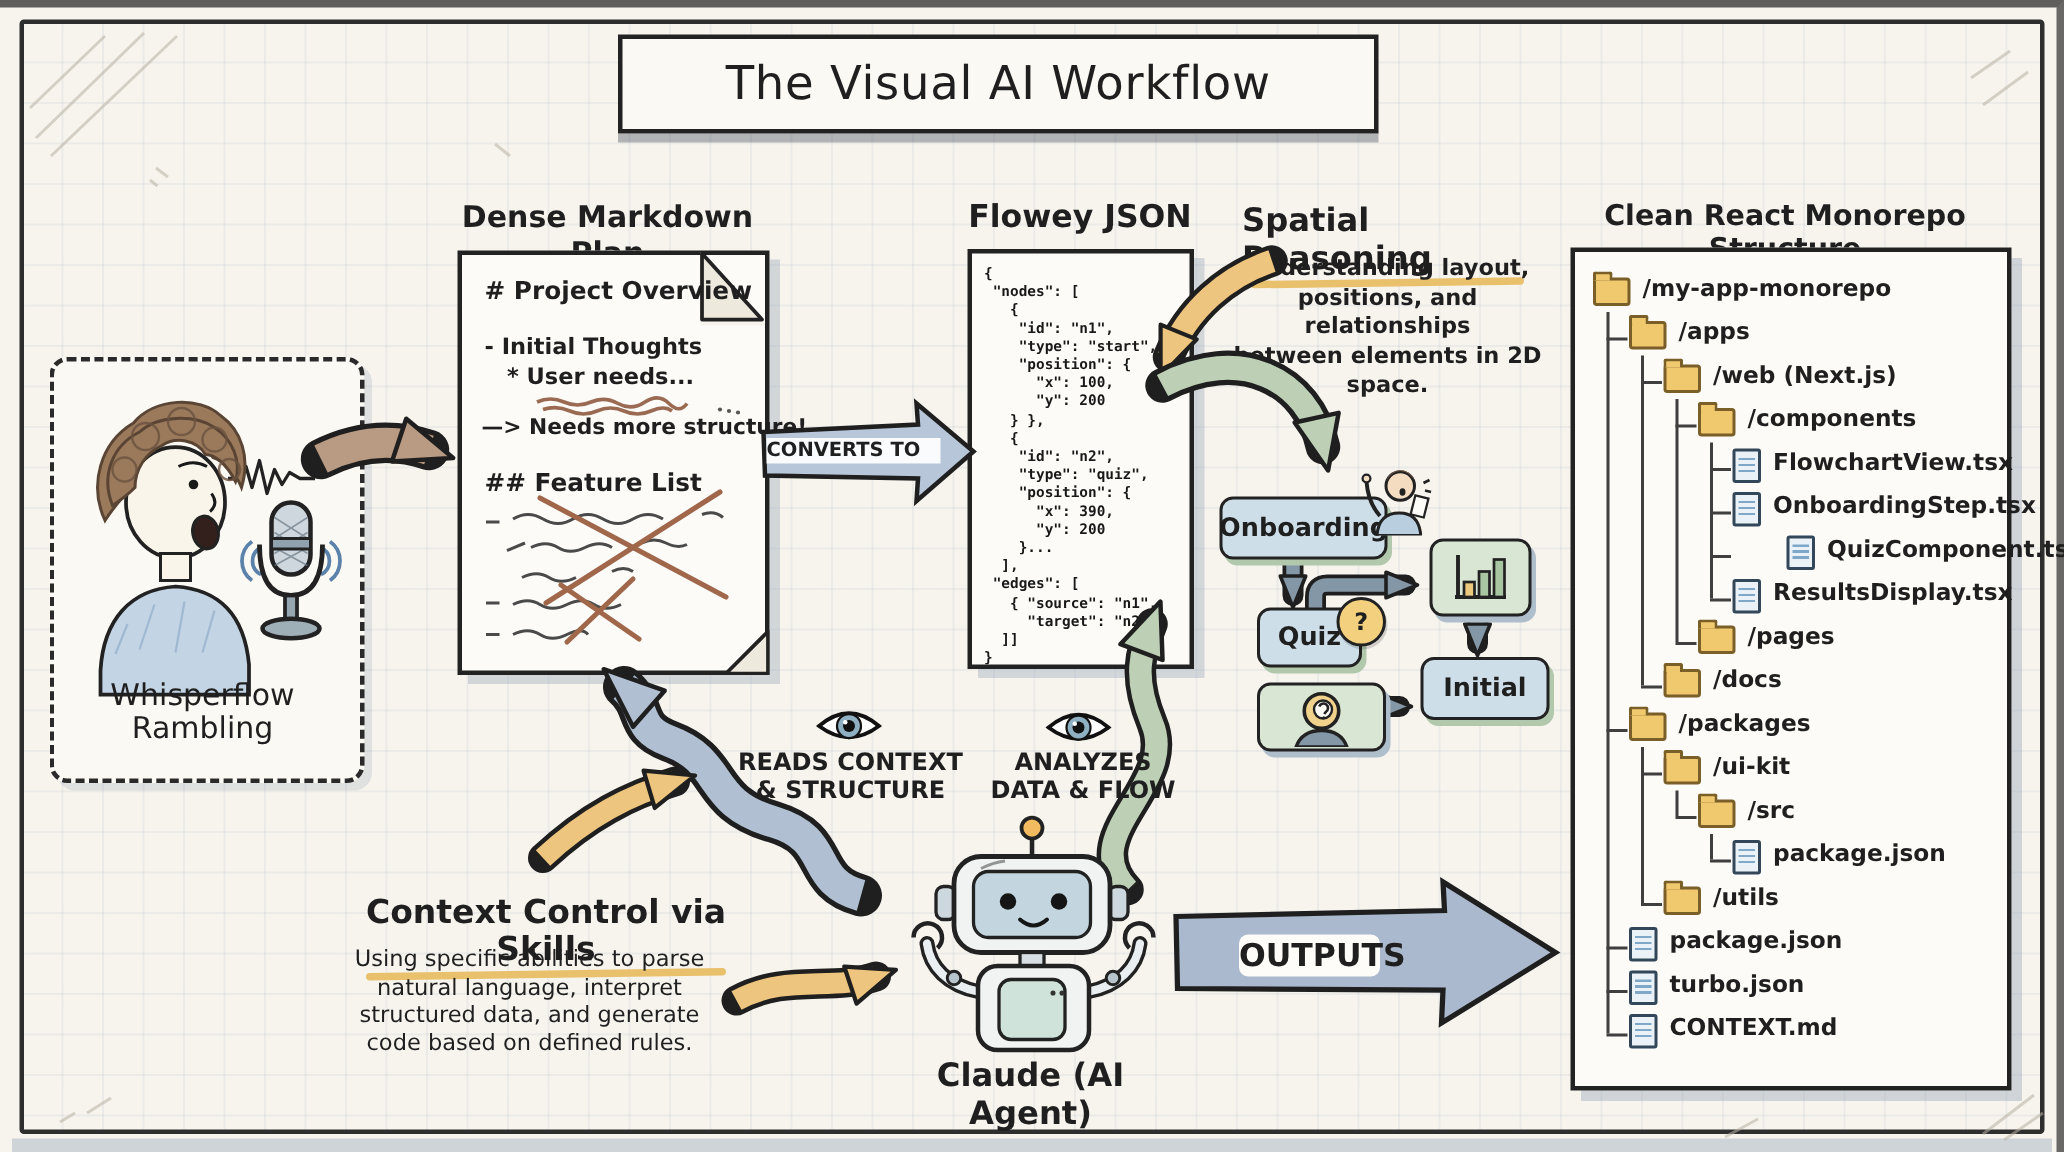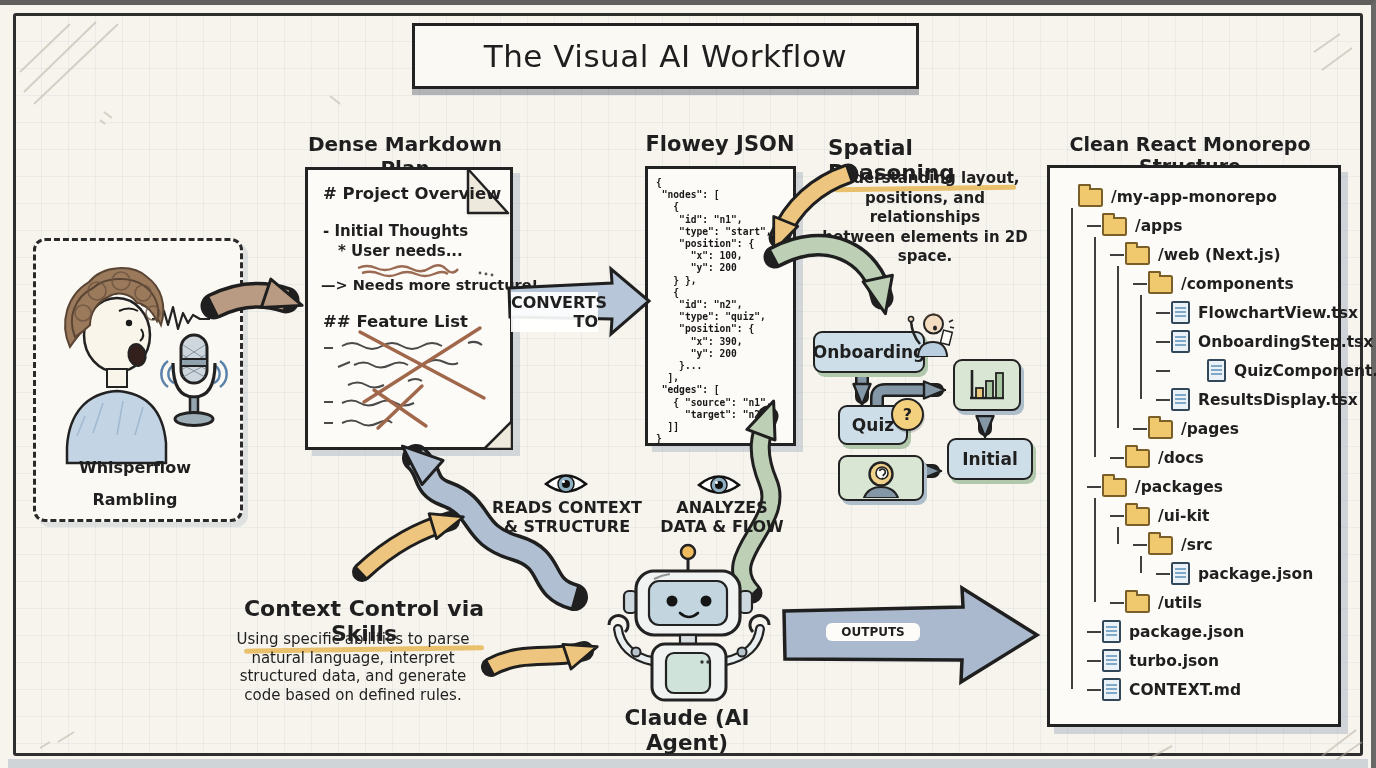--- a/index.html
+++ b/index.html
@@ -19,21 +19,21 @@
   .titlebox{position:absolute;left:412px;top:23px;width:501px;height:60px;z-index:6;
             background:#fbf9f4;border:3.5px solid #222;box-shadow:0 6px 0 rgba(90,100,110,.45);
             display:flex;align-items:center;justify-content:center;}
   .titlebox span{font-size:31px;font-weight:400;letter-spacing:.5px;}
 
   
   .whisperbox{position:absolute;left:33px;top:238px;width:204px;height:278px;z-index:3;
               border:3px dashed #2a2a2a;border-radius:12px;background:#fbf9f4;
               box-shadow:5px 5px 0 rgba(150,165,185,.25);}
   .whisperlabel{position:absolute;left:42px;top:452px;width:186px;z-index:4;text-align:center;
-                font-size:16px;font-weight:700;line-height:32px;white-space:pre-line;}
+                font-size:20px;font-weight:400;line-height:22px;white-space:pre-line;}
 
   
   .docheading{position:absolute;z-index:3;font-weight:700;text-align:center;}
   .mdheading{left:298px;top:132px;width:214px;font-size:20px;}
   .jsonheading{left:638px;top:132px;width:164px;font-size:21px;}
   .mddoc{position:absolute;left:305px;top:167px;width:202px;height:277px;z-index:3;
          background:#fcfbf8;border:3px solid #222;box-shadow:7px 6px 0 rgba(150,165,185,.38);}
   .dogear{position:absolute;pointer-events:none;}
   .mdline{position:absolute;font-weight:700;white-space:pre;}
   .mdl0{left:15px;top:14px;font-size:16.5px;}
@@ -69,36 +69,36 @@
   .qbadge{position:absolute;left:891px;top:398px;width:29px;height:29px;z-index:6;border-radius:50%;
           background:#f3d07e;border:2.6px solid #222;display:flex;align-items:center;justify-content:center;
           font-size:16px;font-weight:700;box-shadow:1px 2px 0 rgba(0,0,0,.15);}
   .waveperson{position:absolute;left:902px;top:309px;z-index:6;}
 
   
   .eye{position:absolute;z-index:4;}
   .eyelabel{position:absolute;z-index:4;text-align:center;font-size:16px;font-weight:700;
             line-height:19px;white-space:pre-line;}
 
-  .convertslabel{position:absolute;left:511px;top:292px;width:87px;z-index:5;text-align:right;
-                 font-size:16px;font-weight:700;background:rgba(255,255,255,.92);padding:1px 0;}
+  .convertslabel{position:absolute;left:511px;top:292px;width:116px;z-index:5;text-align:left;
+                 font-size:13px;font-weight:700;background:rgba(255,255,255,.92);padding:1px 0;}
   .outputslabel{position:absolute;left:826px;top:623px;width:94px;z-index:5;text-align:center;
-                font-size:12px;font-weight:700;background:#fdfcf9;border-radius:6px;padding:2px 0;}
+                font-size:21px;font-weight:700;background:#fdfcf9;border-radius:6px;padding:2px 0;}
 
   .overlay{position:absolute;inset:0;z-index:4;pointer-events:none;}
   .robot{position:absolute;left:596px;top:541px;z-index:5;}
   .agentlabel{position:absolute;left:591px;top:705px;width:192px;z-index:5;text-align:center;
               font-size:21.5px;font-weight:700;}
 
   
   .repoheading{left:1040px;top:133px;width:300px;font-size:19px;}
   .repopanel{position:absolute;left:1047px;top:165px;width:288px;height:556px;z-index:3;
              background:#fcfbf7;border:3px solid #222;box-shadow:7px 7px 0 rgba(150,165,185,.4);}
   .vg{position:absolute;width:2px;background:#3f3f3f;}
-  .trow{position:absolute;left:16px;width:100%;height:27px;display:flex;align-items:center;}
+  .trow{position:absolute;left:0;width:100%;height:27px;display:flex;align-items:flex-start;}
   .tick{position:absolute;height:2px;background:#3f3f3f;top:12.5px;width:14px;}
   .t1 .tick{left:21px;} .t2 .tick{left:44px;} .t3 .tick{left:67px;} .t4 .tick{left:90px;}
   .t0 .ficon{margin-left:12px;} .t1 .ficon{margin-left:36px;} .t2 .ficon{margin-left:59px;}
   .t3 .ficon{margin-left:82px;} .t4 .ficon{margin-left:105px;}
   .ficon{position:relative;flex:0 0 auto;}
   .folder{width:21px;height:15px;background:#f0c96f;border:2px solid #7a5f28;border-radius:2.5px;margin-top:2px;}
   .folder::before{content:"";position:absolute;left:-2px;top:-6px;width:9px;height:4px;
                   background:#f0c96f;border:2px solid #7a5f28;border-bottom:none;border-radius:2px 2px 0 0;}
   .file{width:15px;height:19px;background:#eaf1f7;border:2px solid #33475a;border-radius:2px;}
   .file::after{content:"";position:absolute;left:2px;right:2px;top:4px;height:11px;

